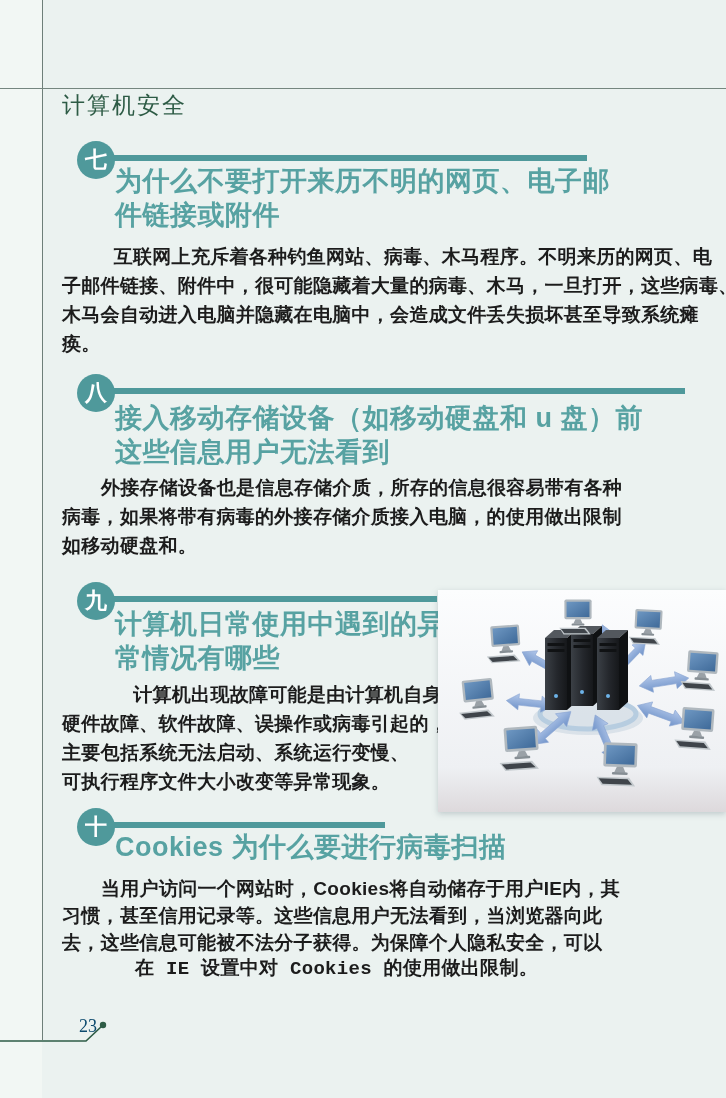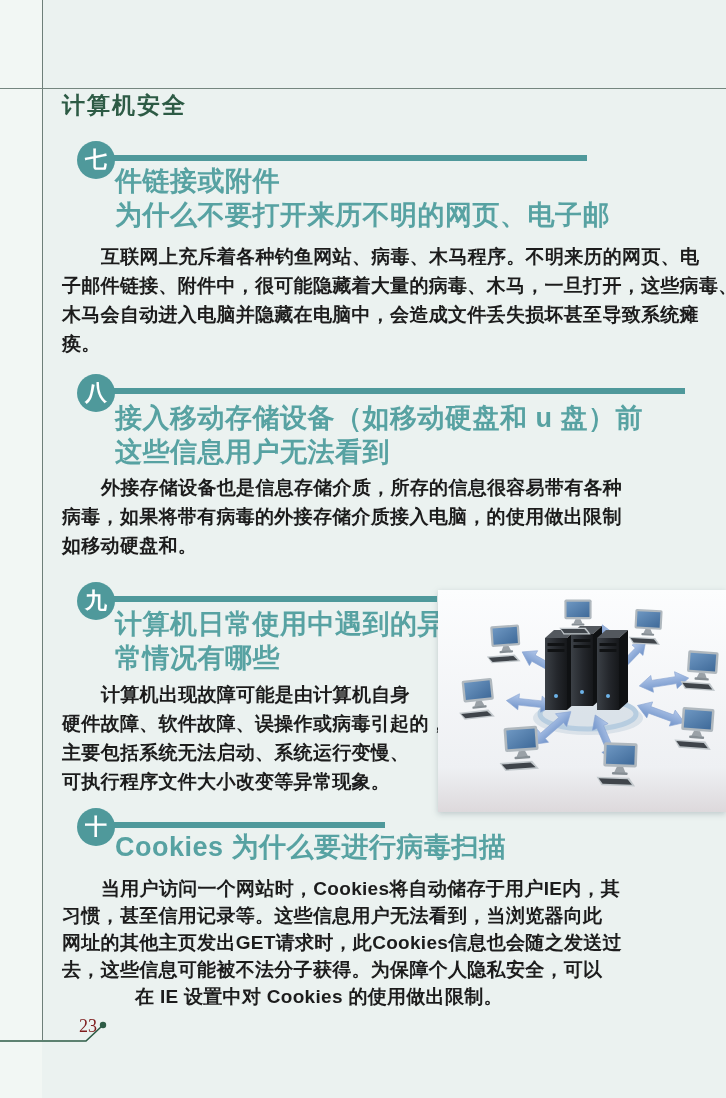--- a/index.html
+++ b/index.html
@@ -6,65 +6,65 @@
   body{
     width:726px;height:1098px;position:relative;overflow:hidden;
     background:#ebf2f0;
     font-family:"Liberation Sans", sans-serif;
   }
   .left-strip{position:absolute;left:0;top:0;width:42px;height:1098px;background:#f2f7f4;}
   .v-rule{position:absolute;left:42px;top:0;width:1px;height:1040px;background:#6e7f79;}
   .h-rule{position:absolute;left:0;top:88px;width:726px;height:1px;background:#75867f;}
   .page-title{
     position:absolute;left:62px;top:90px;margin:0;
-    font-size:23px;font-weight:bold;color:#2d5b45;letter-spacing:2px;
+    font-size:23px;font-weight:normal;color:#2d5b45;letter-spacing:2px;
   }
   .badge{
     position:absolute;left:77px;width:38px;height:38px;border-radius:50%;
     background:#4f999b;color:#ffffff;display:flex;align-items:center;justify-content:center;
     font-size:22px;font-weight:bold;z-index:2;
   }
   .accent-rule{position:absolute;left:100px;height:6px;background:#4f999b;z-index:1;}
   .sec-title{
     position:absolute;left:115px;margin:0;
     font-size:27px;line-height:34px;font-weight:600;color:#57a2a2;letter-spacing:0.5px;
   }
   .body-block{position:absolute;left:62px;color:#1c1c1c;font-size:19px;font-weight:600;}
   .body-block .ln{height:29px;line-height:29px;white-space:nowrap;letter-spacing:0.3px;}
   .body-block.tight .ln{height:27px;line-height:27px;}
-  .ln.indent{padding-left:39px;}
-  .ln.shift{padding-left:73px;}
+  .ln.indent{padding-left:39px;text-align:right;}
+  .ln.shift{padding-left:73px;font-family:Liberation Mono, monospace;}
   .photo{
     position:absolute;left:438px;top:590px;width:288px;height:222px;margin:0;
     box-shadow:0 2px 6px rgba(110,125,135,0.35);
   }
   .pagenum{
     position:absolute;left:79px;top:1016px;
-    font-family:"Liberation Serif", serif;font-size:18px;color:#7f1d1d;z-index:2;
+    font-family:"Liberation Serif", serif;font-size:18px;color:#0c4a6e;z-index:2;
   }
   .pn-line{position:absolute;left:0;top:1018px;z-index:1;}
 </style>
 </head>
 <body>
 
 <div class="page">
 
   <div class="left-strip"></div>
   <div class="v-rule"></div>
   <div class="h-rule"></div>
 
   <h1 class="page-title">计算机安全</h1>
 
   <div class="badge" style="top:141px">
     <span>七</span>
   </div>
   <div class="accent-rule" style="top:155px;width:487px"></div>
   <h2 class="sec-title" style="top:164px">
+    <div>为什么不要打开来历不明的网页、电子邮</div>
     <div>件链接或附件</div>
-    <div>为什么不要打开来历不明的网页、电子邮</div>
   </h2>
   <div class="body-block" style="top:242px;width:650px">
     <div class="ln indent">互联网上充斥着各种钓鱼网站、病毒、木马程序。不明来历的网页、电</div>
     <div class="ln">子邮件链接、附件中，很可能隐藏着大量的病毒、木马，一旦打开，这些病毒、</div>
     <div class="ln">木马会自动进入电脑并隐藏在电脑中，会造成文件丢失损坏甚至导致系统瘫</div>
     <div class="ln">痪。</div>
   </div>
 
   <div class="badge" style="top:374px">
     <span>八</span>
@@ -167,21 +167,20 @@
   <div class="badge" style="top:808px">
     <span>十</span>
   </div>
   <div class="accent-rule" style="top:822px;width:285px"></div>
   <h2 class="sec-title" style="top:830px">
     <div>Cookies 为什么要进行病毒扫描</div>
   </h2>
   <div class="body-block tight" style="top:875px;width:555px">
     <div class="ln indent">当用户访问一个网站时，Cookies将自动储存于用户IE内，其</div>
     <div class="ln">习惯，甚至信用记录等。这些信息用户无法看到，当浏览器向此</div>
-    <div class="ln">网址的其他主页发出GET请求时，此Cookies信息也会随之发送过</div>
     <div class="ln">去，这些信息可能被不法分子获得。为保障个人隐私安全，可以</div>
     <div class="ln shift">在 IE 设置中对 Cookies 的使用做出限制。</div>
   </div>
 
   <svg class="pn-line" width="115" height="30" viewBox="0 0 115 30">
     <path d="M0,23 H86 L102,8" stroke="#2e5c46" stroke-width="1.6" fill="none"></path>
     <circle cx="103" cy="7" r="3.2" fill="#2e5c46"></circle>
   </svg>
   <span class="pagenum">23</span>
 

